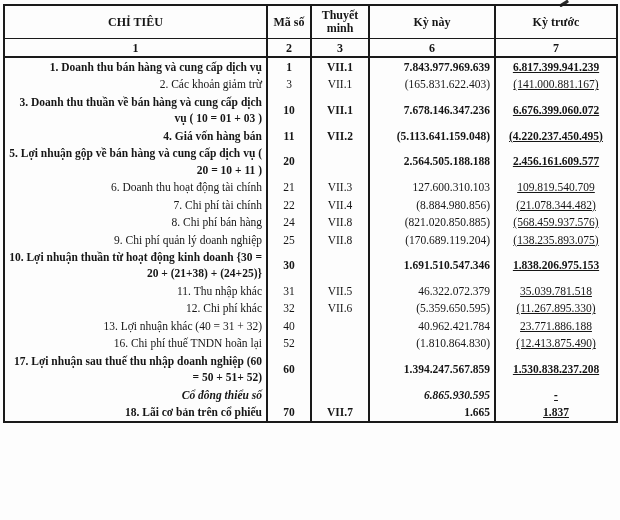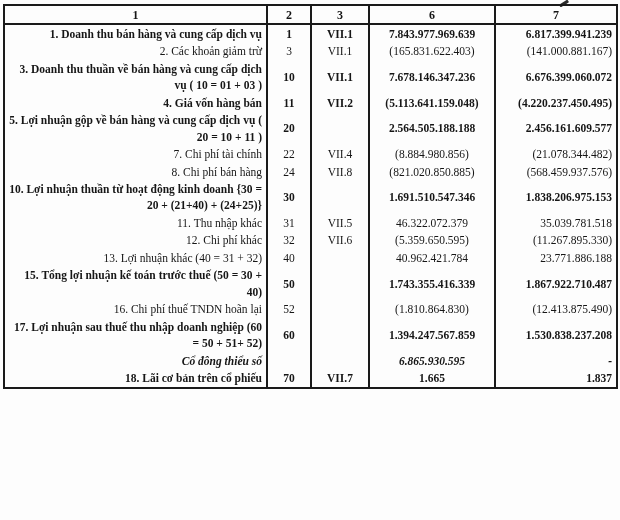--- a/index.html
+++ b/index.html
@@ -52,41 +52,48 @@
   .fs thead tr.hrow2 th {
     height: 16px;
     border-bottom: 2px solid #1a1a1a;
     font-size: 12px;
     font-weight: bold;
     text-align: center;
     vertical-align: middle;
   }
   .c-item { text-align: right; padding-left: 5px; }
   .c-code, .c-note { text-align: center; padding-left: 1px; padding-right: 1px; }
-  .c-cur  { text-align: center; padding-right: 8px; }
-  .c-prev { text-align: right; padding-right: 6px; }
+  .c-cur  { text-align: right; padding-right: 8px; }
+  .c-prev { text-align: center; padding-right: 6px; text-decoration: underline; }
   tbody tr.b  td { font-weight: bold; }
   tbody tr.bi td { font-weight: bold; font-style: italic; }
   tbody td { height: 16.5px; }
 </style>
 </head>
 <body>
 
 <div class="page">
   <div class="speck"></div>
 
   <table class="fs">
     <colgroup>
       <col style="width:263px">
       <col style="width:44px">
       <col style="width:58px">
       <col style="width:126px">
       <col style="width:122px">
     </colgroup>
     <thead>
+      <tr class="hrow1">
+        <th class="c-item" style="text-align:center">CHỈ TIÊU</th>
+        <th>Mã số</th>
+        <th>Thuyết minh</th>
+        <th>Kỳ này</th>
+        <th>Kỳ trước</th>
+      </tr>
       <tr class="hrow2">
         <th>1</th>
         <th>2</th>
         <th>3</th>
         <th>6</th>
         <th>7</th>
       </tr>
     </thead>
     <tbody>
       <tr class="b">
@@ -118,35 +125,49 @@
         <td class="c-prev">(4.220.237.450.495)</td>
       </tr>
       <tr class="b">
         <td class="c-item">5. Lợi nhuận gộp về bán hàng và cung cấp dịch vụ ( 20 = 10 + 11 )</td>
         <td class="c-code">20</td>
         <td class="c-note"></td>
         <td class="c-cur">2.564.505.188.188</td>
         <td class="c-prev">2.456.161.609.577</td>
       </tr>
       <tr>
+        <td class="c-item">6. Doanh thu hoạt động tài chính</td>
+        <td class="c-code">21</td>
+        <td class="c-note">VII.3</td>
+        <td class="c-cur">127.600.310.103</td>
+        <td class="c-prev">109.819.540.709</td>
+      </tr>
+      <tr>
         <td class="c-item">7. Chi phí tài chính</td>
         <td class="c-code">22</td>
         <td class="c-note">VII.4</td>
         <td class="c-cur">(8.884.980.856)</td>
         <td class="c-prev">(21.078.344.482)</td>
       </tr>
       <tr>
         <td class="c-item">8. Chi phí bán hàng</td>
         <td class="c-code">24</td>
         <td class="c-note">VII.8</td>
         <td class="c-cur">(821.020.850.885)</td>
         <td class="c-prev">(568.459.937.576)</td>
       </tr>
-      <tr class="b">
-        <td class="c-item">10. Lợi nhuận thuần từ hoạt động kinh doanh {30 = 20 + (21+40) + (24+25)}</td>
+      <tr>
+        <td class="c-item">9. Chi phí quản lý doanh nghiệp</td>
+        <td class="c-code">25</td>
+        <td class="c-note">VII.8</td>
+        <td class="c-cur">(170.689.119.204)</td>
+        <td class="c-prev">(138.235.893.075)</td>
+      </tr>
+      <tr class="b">
+        <td class="c-item">10. Lợi nhuận thuần từ hoạt động kinh doanh {30 = 20 + (21+38) + (24+25)}</td>
         <td class="c-code">30</td>
         <td class="c-note"></td>
         <td class="c-cur">1.691.510.547.346</td>
         <td class="c-prev">1.838.206.975.153</td>
       </tr>
       <tr>
         <td class="c-item">11. Thu nhập khác</td>
         <td class="c-code">31</td>
         <td class="c-note">VII.5</td>
         <td class="c-cur">46.322.072.379</td>
@@ -159,27 +180,20 @@
         <td class="c-cur">(5.359.650.595)</td>
         <td class="c-prev">(11.267.895.330)</td>
       </tr>
       <tr>
         <td class="c-item">13. Lợi nhuận khác (40 = 31 + 32)</td>
         <td class="c-code">40</td>
         <td class="c-note"></td>
         <td class="c-cur">40.962.421.784</td>
         <td class="c-prev">23.771.886.188</td>
       </tr>
-      <tr class="b">
-        <td class="c-item">15. Tổng lợi nhuận kế toán trước thuế (50 = 30 + 40)</td>
-        <td class="c-code">50</td>
-        <td class="c-note"></td>
-        <td class="c-cur">1.743.355.416.339</td>
-        <td class="c-prev">1.867.922.710.487</td>
-      </tr>
       <tr>
         <td class="c-item">16. Chi phí thuế TNDN hoãn lại</td>
         <td class="c-code">52</td>
         <td class="c-note"></td>
         <td class="c-cur">(1.810.864.830)</td>
         <td class="c-prev">(12.413.875.490)</td>
       </tr>
       <tr class="b">
         <td class="c-item">17. Lợi nhuận sau thuế thu nhập doanh nghiệp (60 = 50 + 51+ 52)</td>
         <td class="c-code">60</td>

